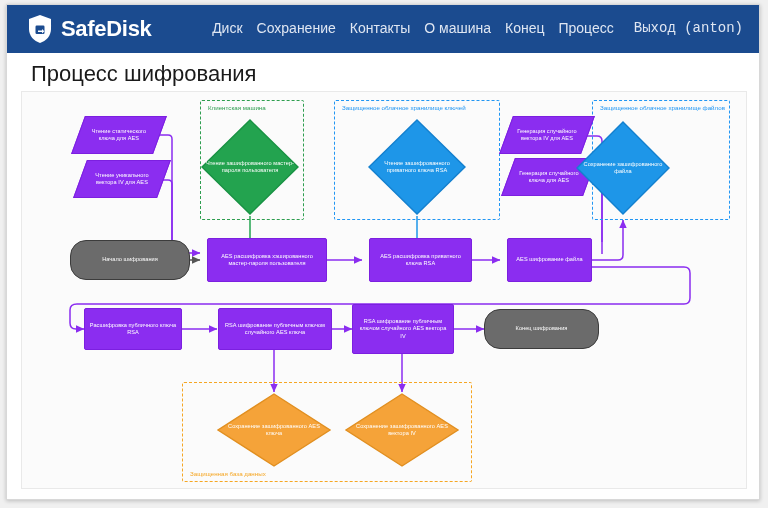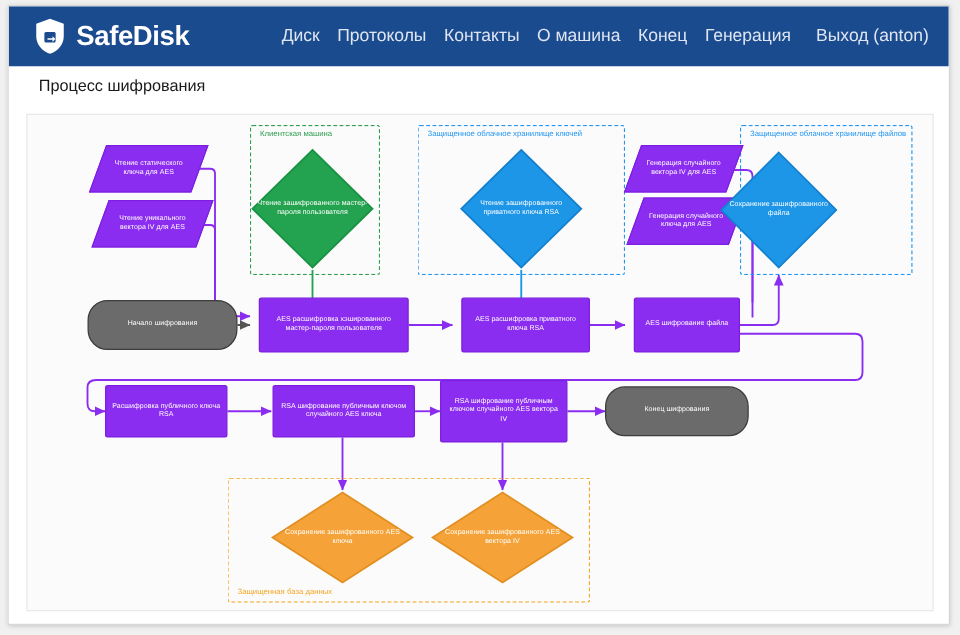--- a/index.html
+++ b/index.html
@@ -35,25 +35,25 @@
     color:#ffffff;font-size:22px;font-weight:bold;letter-spacing:-0.3px;
     line-height:30px;
   }
   .nav-links{
     position:absolute;right:16px;top:15px;
     display:flex;align-items:center;gap:14px;
   }
   .nav-link{
     color:#dfe6f2;font-size:14px;white-space:nowrap;cursor:pointer;
   }
-  .nav-link.logout{margin-left:6px;}
+  .nav-link.logout{margin-left:6px;font-family:Liberation Mono, monospace;}
   
   .page-title{
     position:absolute;left:24px;top:56px;
-    font-size:13px;color:#1a1a1a;
+    font-size:22px;color:#1a1a1a;
   }
   
   .canvas{
     position:absolute;left:14px;top:86px;width:726px;height:398px;
     background:#fbfbfb;border:1px solid #e9e9e9;box-sizing:border-box;
     overflow:hidden;
   }
   .wires{position:absolute;left:0;top:0;width:726px;height:398px;}
   
   .group{
@@ -121,25 +121,25 @@
             <rect x="8.5" y="11.5" width="9" height="8.5" rx="1.2" fill="#1b4b8f"></rect>
             <path d="M11 16.5 h4 v-1.6 l2.3 2.3 -2.3 2.3 v-1.6 h-4 z" fill="#ffffff"></path>
             <path d="M12 3 C17 6 20 10 21.5 14.5 C20 10.5 16.5 6.5 12 3 Z" fill="#ffffff"></path>
             <path d="M16 2.5 C21 5.5 24 9.5 25.5 14 C24 9.5 20.5 5.5 16 2.5 Z" fill="#ffffff"></path>
           </svg>
         </span>
         <span class="brand-text">SafeDisk</span>
       </div>
       <div class="nav-links">
         <span class="nav-link">Диск</span>
-        <span class="nav-link">Протоколы</span>
+        <span class="nav-link">Сохранение</span>
         <span class="nav-link">Контакты</span>
         <span class="nav-link">О машина</span>
         <span class="nav-link">Конец</span>
-        <span class="nav-link">Генерация</span>
+        <span class="nav-link">Процесс</span>
         <span class="nav-link logout">Выход (anton)</span>
       </div>
     </div>
   </div>
 
   <div class="page-title">Процесс шифрования</div>
 
   <div class="canvas">
 
     <svg class="wires" viewBox="0 0 726 398">

